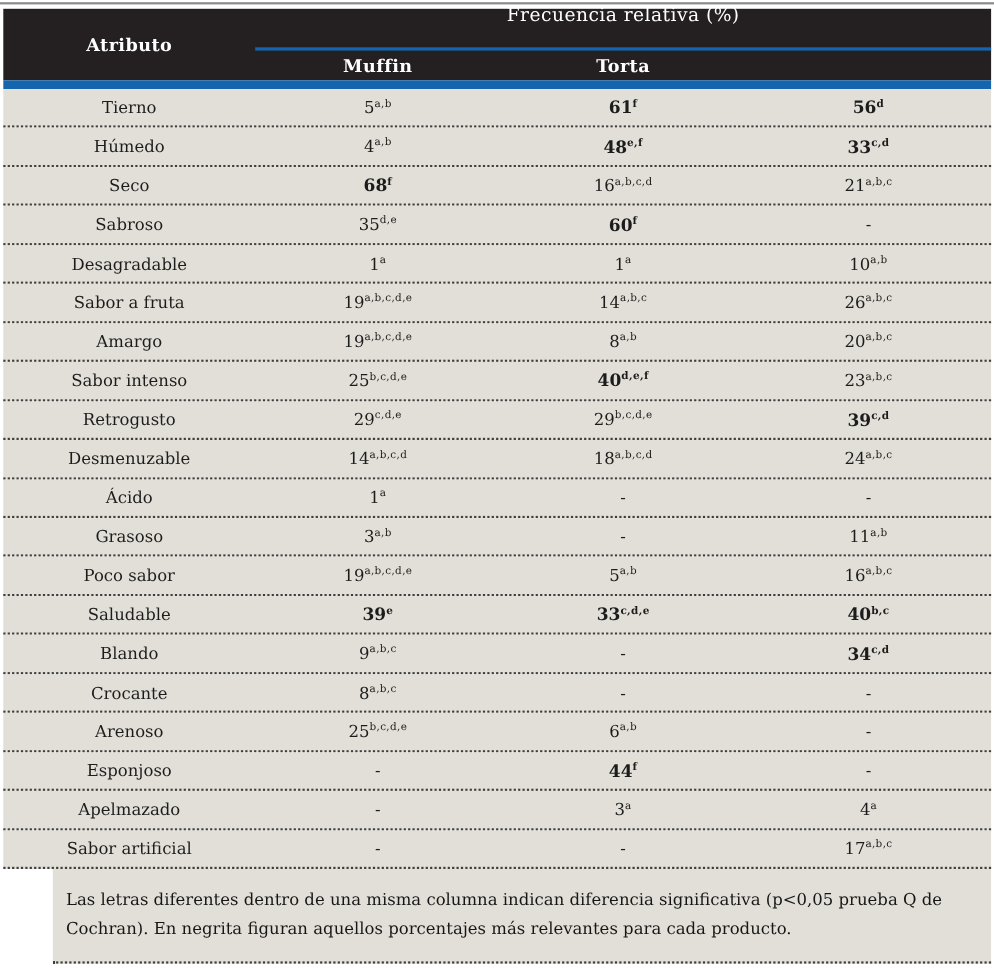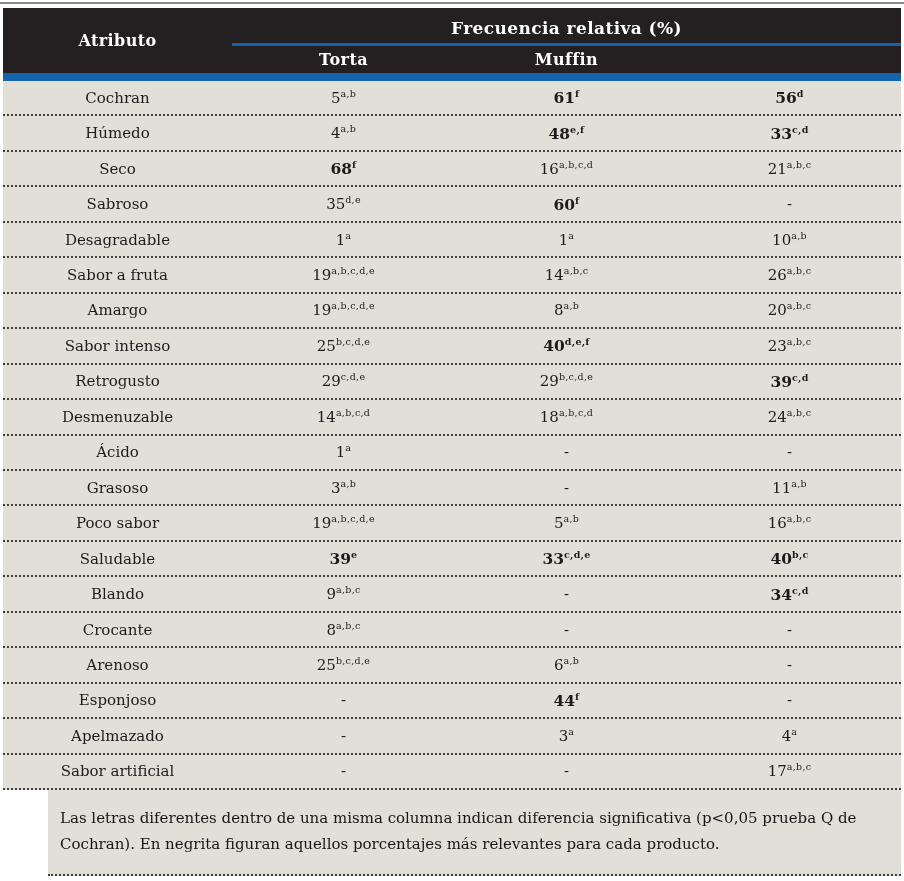--- a/index.html
+++ b/index.html
@@ -9,21 +9,21 @@
   }
   .top-rule { position:absolute; top:2px; left:0; width:904px; height:2px; background:#8a8a8a; }
   .tablewrap { position:absolute; top:8px; left:3px; width:898px; }
 
   
   .thead { display:flex; background:#241f20; color:#ffffff; height:65px; }
   .th-attr { width:229px; display:flex; align-items:center; justify-content:center;
              font-size:16px; font-weight:bold; letter-spacing:0.4px; }
   .th-group { width:669px; display:flex; flex-direction:column; }
   .group-title { height:35px; display:flex; align-items:flex-end; justify-content:center;
-                 font-size:17px; font-weight:bold; letter-spacing:0.4px; padding-bottom:5px; box-sizing:border-box; }
+                 font-size:17px; font-weight:normal; letter-spacing:0.4px; padding-bottom:19px; box-sizing:border-box; }
   .group-rule { height:3px; background:#1565ae; }
   .subheads { flex:1; display:flex; align-items:center; }
   .subhead { width:33.333%; text-align:center; font-size:16px; font-weight:bold; letter-spacing:0.4px; }
 
   .accent-bar { height:8px; background:#1565ae; }
 
   
   .tbody { display:flex; flex-direction:column; height:709px; }
   .trow { flex:1 1 0; display:flex; align-items:center; background:#e1dfd7;
           border-bottom:2px dotted #3e3e3e; box-sizing:border-box; }
@@ -44,31 +44,31 @@
   <div class="top-rule"></div>
 
   <div class="tablewrap">
 
     <div class="thead">
       <div class="th-attr">Atributo</div>
       <div class="th-group">
         <div class="group-title">Frecuencia relativa (%)</div>
         <div class="group-rule"></div>
         <div class="subheads">
+          <div class="subhead">Muffin</div>
           <div class="subhead">Torta</div>
-          <div class="subhead">Muffin</div>
         </div>
       </div>
     </div>
 
     <div class="accent-bar"></div>
 
     <div class="tbody">
         <div class="trow">
-          <div class="cell attr">Cochran</div>
+          <div class="cell attr">Tierno</div>
           <div class="cell val"><span>5</span><sup>a,b</sup></div>
           <div class="cell val bold"><span>61</span><sup>f</sup></div>
           <div class="cell val bold"><span>56</span><sup>d</sup></div>
         </div>
         <div class="trow">
           <div class="cell attr">Húmedo</div>
           <div class="cell val"><span>4</span><sup>a,b</sup></div>
           <div class="cell val bold"><span>48</span><sup>e,f</sup></div>
           <div class="cell val bold"><span>33</span><sup>c,d</sup></div>
         </div>

